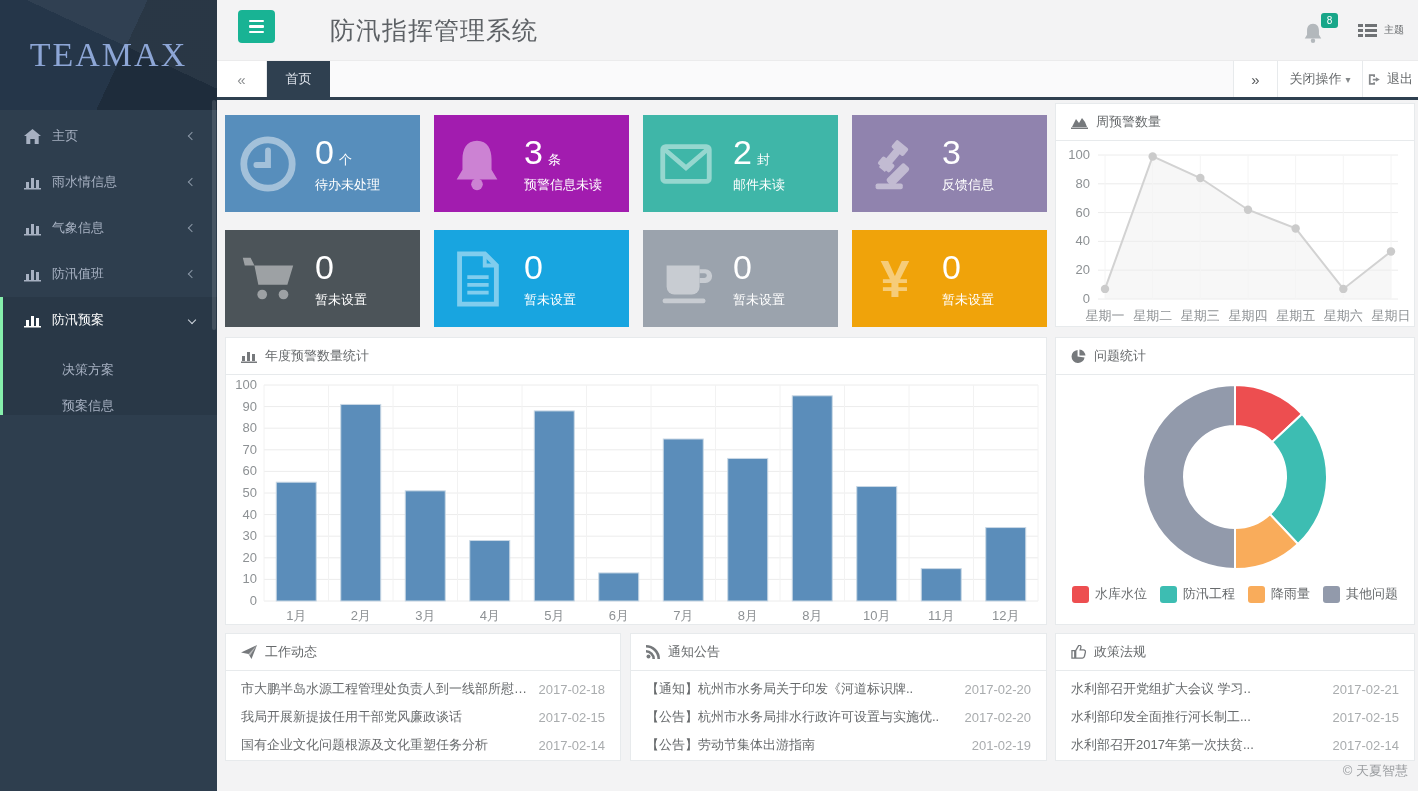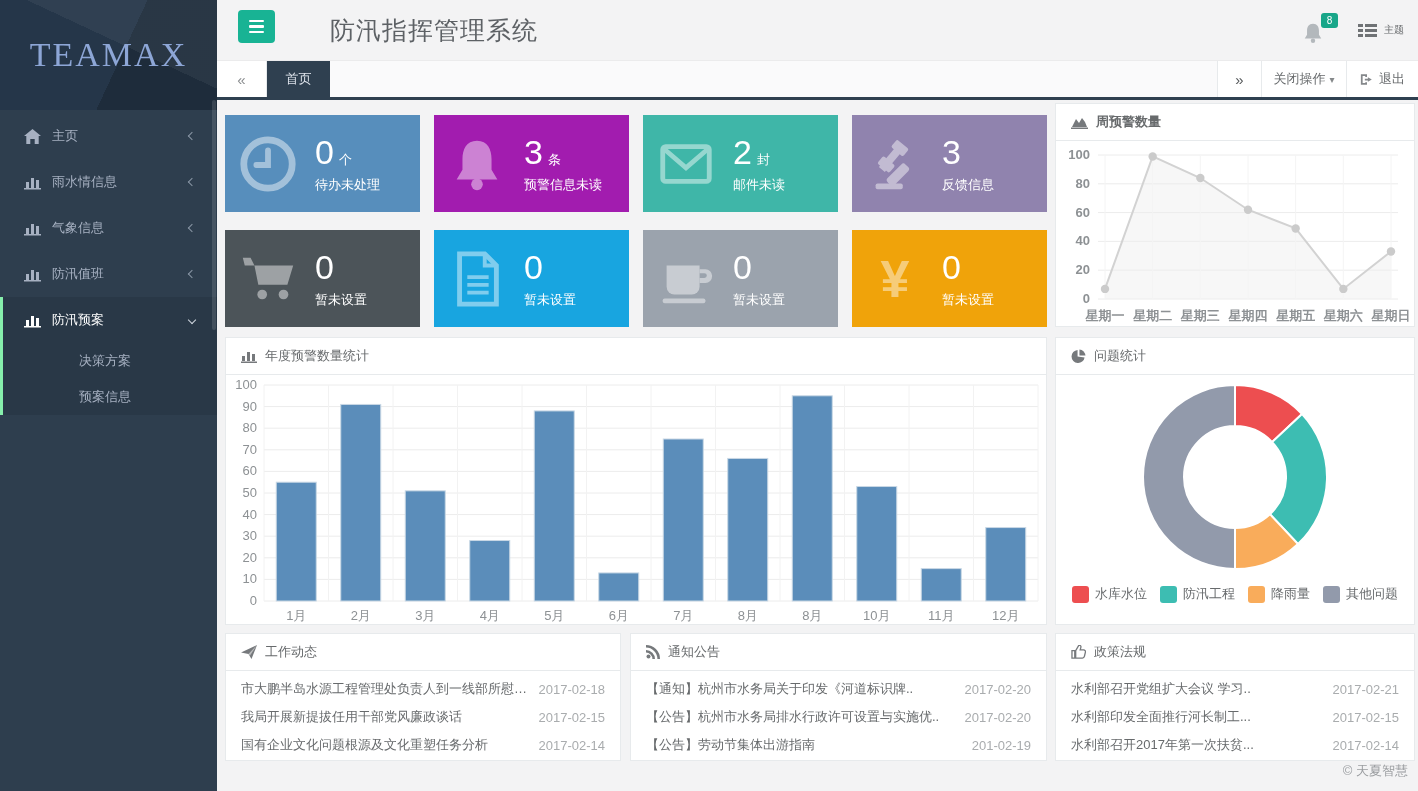--- a/index.html
+++ b/index.html
@@ -14,21 +14,21 @@
       linear-gradient(115deg, #253649 0 55%, #1e2c3b 55%);
   }
   .logo-text { font-family:"Liberation Serif","DejaVu Serif",serif; font-size:34px; color:#8da6d6; letter-spacing:2px; }
   .menu { position:absolute; top:113px; left:0; right:0; }
   .menu-item { height:46px; display:flex; align-items:center; padding:0 22px 0 24px; cursor:pointer; color:#a7b1c2; font-size:13px; }
   .menu-item .mi-icon { width:17px; height:15px; margin-right:11px; flex:0 0 17px; }
   .menu-item .mi-label { flex:1; }
   .active-block { background:#293847; border-left:3px solid #86efac; }
   .active-block .menu-item { padding-left:21px; }
   .active-block .menu-item.parent { color:#ffffff; }
-  .submenu-item { height:36px; display:flex; align-items:center; padding-left:76px; color:#a7b1c2; font-size:13px; cursor:pointer; }
+  .submenu-item { height:36px; display:flex; align-items:flex-end; padding-left:59px; color:#a7b1c2; font-size:13px; cursor:pointer; }
   .chev { display:inline-block; padding:2.5px; border:solid #8a97a6; border-width:0 1.5px 1.5px 0; }
   .chev.left { transform:rotate(135deg); }
   .chev.down { transform:rotate(45deg); border-color:#cfd6df; }
   .side-scrollbar { position:absolute; right:1px; top:0; width:4px; height:230px; background:rgba(255,255,255,0.12); border-radius:2px; }
 
   
   .topbar { position:absolute; left:217px; top:0; right:0; height:60px; background:#f3f3f4; }
   .hamburger { position:absolute; left:21px; top:10px; width:37px; height:33px; background:#18b394; border:none; border-radius:4px; cursor:pointer; }
   .hamburger i { display:block; width:15px; height:2.5px; background:#fff; margin:3px auto; border-radius:1px; }
   .page-title { position:absolute; left:113px; top:14px; font-size:25px; font-weight:400; color:#5d6165; letter-spacing:1px; }
@@ -40,39 +40,39 @@
   .theme-btn { display:flex; align-items:center; gap:7px; font-size:10px; color:#676a6c; cursor:pointer; }
 
   
   .tabbar { position:absolute; left:217px; top:60px; right:0; height:37px; display:flex; background:#fafafb; border-top:1px solid #ebebec; }
   .tab-cell { display:flex; align-items:center; justify-content:center; font-size:13px; color:#676a6c; background:#fff; cursor:pointer; }
   .tab-prev { width:50px; border-right:1px solid #e7eaec; color:#8a8d8f; font-size:15px; }
   .tab-active { width:63px; background:#2f4050; color:#dfe4ec; }
   .tab-fill { flex:1; background:#fafafb; cursor:default; }
   .tab-next { width:45px; border-left:1px solid #e7eaec; border-right:1px solid #e7eaec; color:#55585a; font-size:15px; }
   .tab-close { width:84px; gap:4px; }
-  .tab-logout { width:72px; border-left:1px solid #e7eaec; gap:5px;font-family:Liberation Mono, monospace; }
+  .tab-logout { width:56px; border-left:1px solid #e7eaec; gap:5px;font-family:Liberation Mono, monospace; }
   .caret { font-size:10px; color:#85888a; }
   .dark-underline { position:absolute; left:217px; top:97px; right:0; height:3px; background:#2f4050; }
 
   
   .cards { position:absolute; left:225px; top:103px; width:822px; height:224px;
     display:grid; grid-template-columns:repeat(4,1fr); grid-template-rows:1fr 1fr; gap:6px 14px; }
   .card { display:flex; align-items:center; padding-left:12px; color:#fff; cursor:pointer;margin-top:12px; }
   .card-icon { width:62px; height:62px; flex:0 0 62px; opacity:0.45; margin-right:16px; }
   .card-icon svg { width:100%; height:100%; }
   .card-num { font-size:34px; line-height:36px; }
   .card-unit { font-size:13px; margin-left:5px; }
   .card-label { font-size:13px; margin-top:6px; }
 
   
   .panel { position:absolute; background:#fff; border:1px solid #e7eaec; }
   .panel-header { height:37px; display:flex; align-items:center; gap:8px; padding:0 15px; border-bottom:1px solid #e7eaec; font-size:13px; color:#676a6c; }
   .panel-header svg { flex:0 0 auto; }
-  .p-week { left:1055px; top:103px; width:360px; height:224px;font-weight:bold; }
+  .p-week { left:1055px; top:103px; width:360px; height:224px; }
   .p-year { left:225px; top:337px; width:822px; height:288px; }
   .p-problem { left:1055px; top:337px; width:360px; height:288px; }
   .p-work { left:225px; top:633px; width:396px; height:128px; }
   .p-notice { left:630px; top:633px; width:417px; height:128px; }
   .p-policy { left:1055px; top:633px; width:360px; height:128px; }
 
   .legend { display:flex; justify-content:center; align-items:center; gap:13px; margin-top:2px; }
   .legend-item { display:flex; align-items:center; gap:6px; font-size:13px; color:#676a6c; cursor:pointer; }
   .legend-sq { width:17px; height:17px; border-radius:3px; }
 

